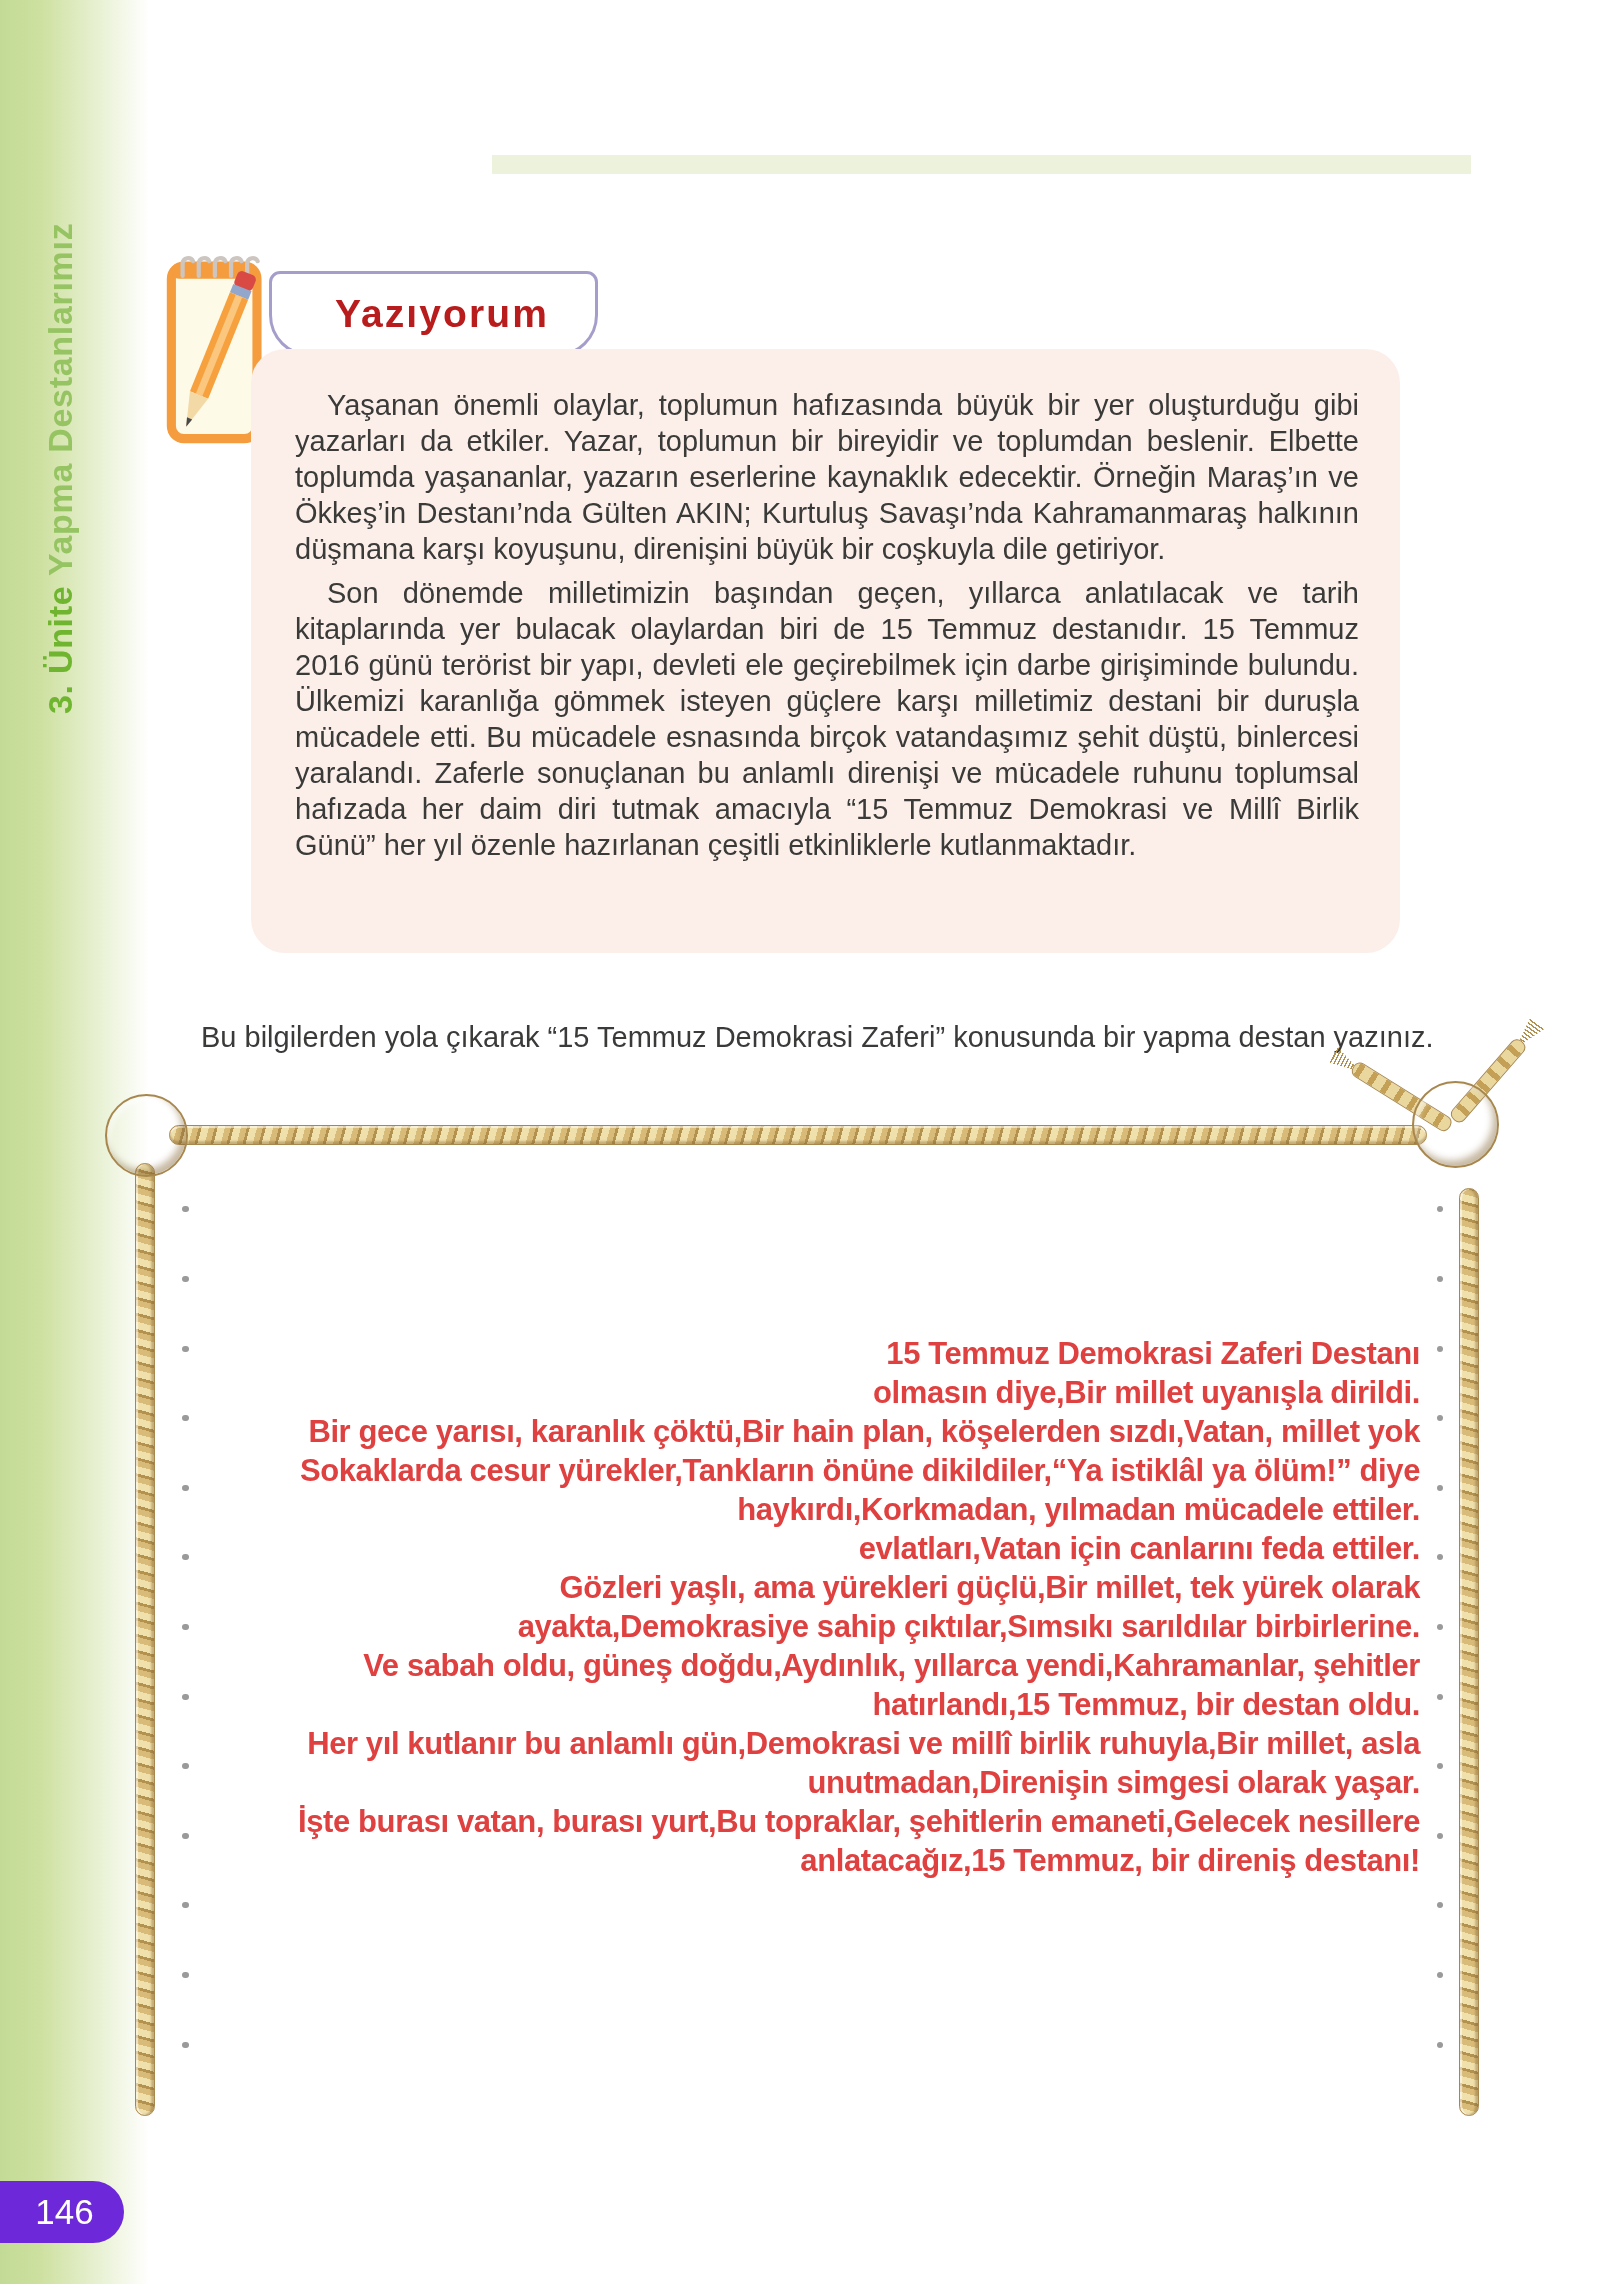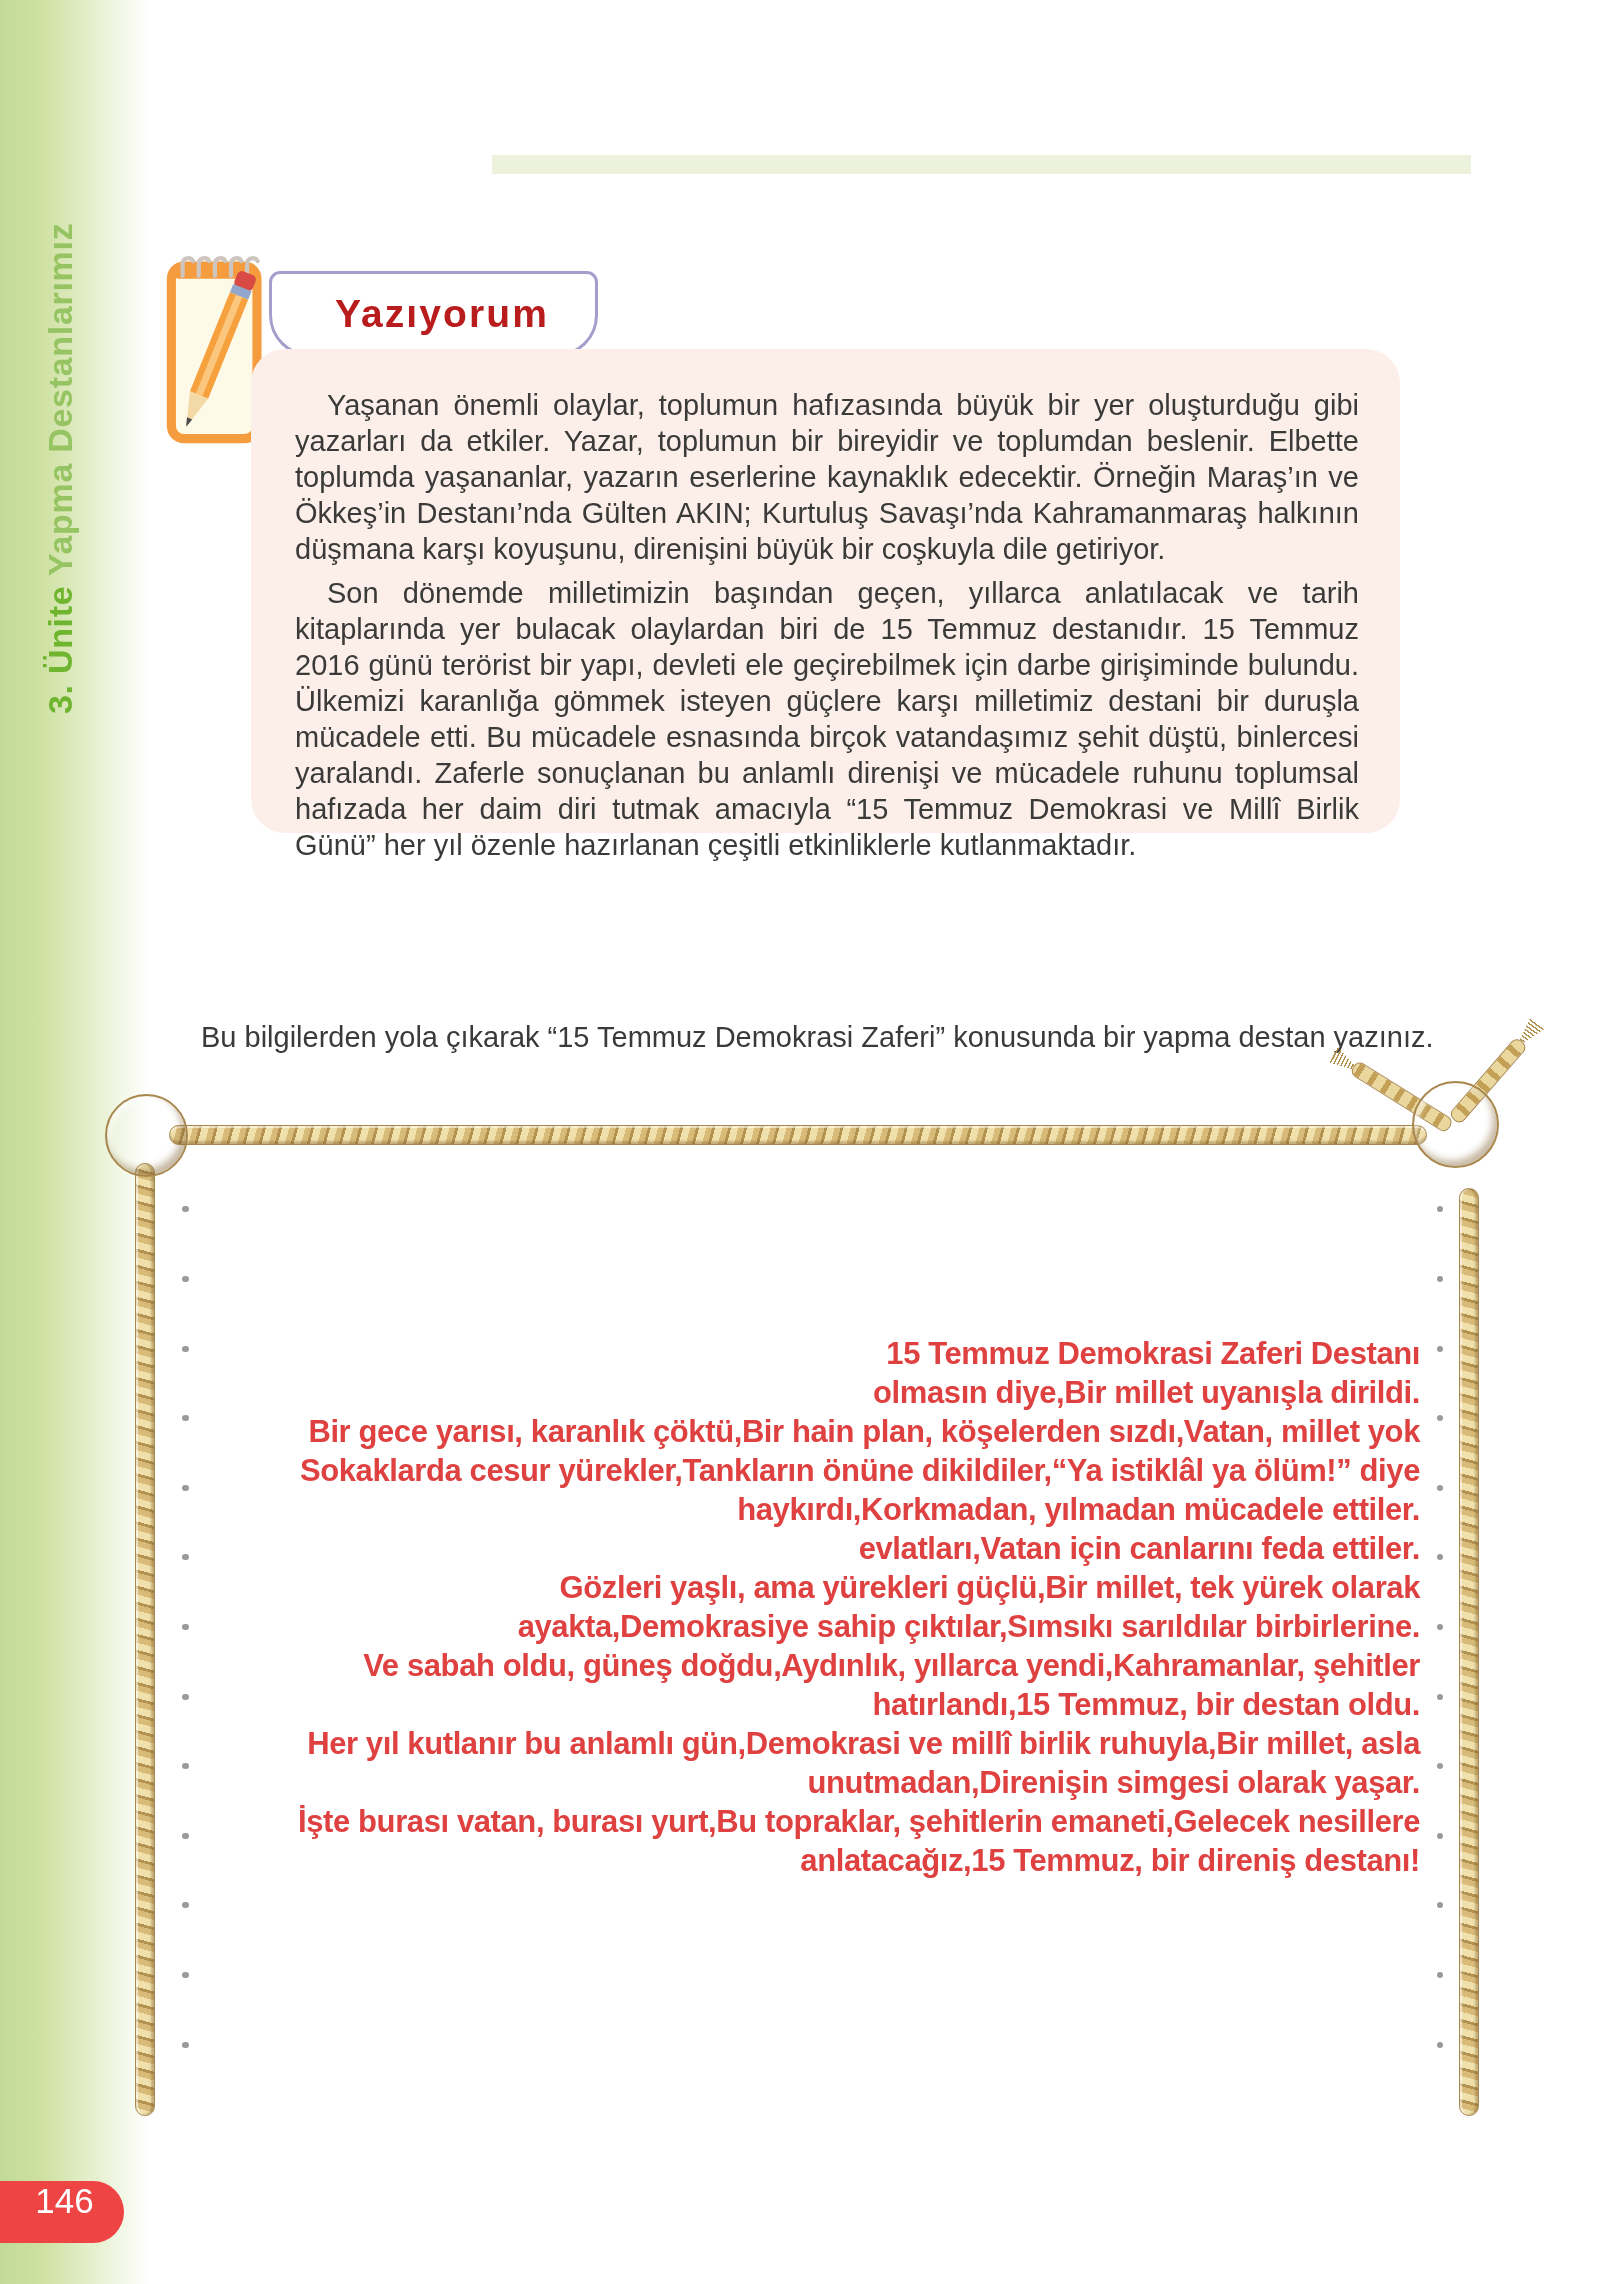--- a/index.html
+++ b/index.html
@@ -22,21 +22,21 @@
   .activity-banner .txt{padding-left:35px;font-size:38px;font-weight:bold;color:#55b747;
     letter-spacing:1.4px;transform:scaleY(1.08);}
   
   .write-label{position:absolute;left:269px;top:271px;width:329px;height:86px;background:#ffffff;
     border:3.5px solid #a59ecb;border-radius:11.2px 11.2px 42px 42px;box-sizing:border-box;
     display:flex;align-items:center;}
   .write-label .txt{padding-left:63px;font-size:39px;font-weight:bold;color:#b91c1c;letter-spacing:2.1px;}
   
   .notepad{position:absolute;left:164px;top:245px;width:120px;height:200px;}
   
-  .info-box{position:absolute;left:251px;top:349px;width:1149px;height:484px;
+  .info-box{position:absolute;left:251px;top:349px;width:1149px;height:604px;
     background:#fcefe9;border-radius:34px;box-sizing:border-box;padding:38px 41px 28px 44px;}
   .info-box p{margin:0;font-size:29px;line-height:36px;text-align:justify;
     text-indent:32px;color:#3a3a39;}
   .info-box p + p{margin-top:8px;}
   
   .instruction{position:absolute;left:167px;top:1018px;width:1311px;
     font-size:29px;line-height:38px;text-indent:34px;color:#3a3a39;}
   
   .rope{position:absolute;border:1.4px solid #a8874e;box-sizing:border-box;}
   .rope-h{height:19.7px;border-radius:9.8px;
@@ -54,22 +54,22 @@
   .fray::after{content:"";position:absolute;left:100%;top:-2.8px;width:25px;height:18.3px;
     background:repeating-linear-gradient(85deg,rgba(0,0,0,0) 0 2.1px,#b3914f 2.1px 3.5px);
     clip-path:polygon(0 38%,100% 0,100% 100%,0 62%);}
   
   .answer-area{position:absolute;left:162px;top:1160px;width:1294px;height:956px;}
   .dot{position:absolute;width:6.3px;height:6.3px;border-radius:50%;background:#9a9a9a;}
   .poem{position:absolute;left:35px;top:174px;width:1223px;text-align:right;
     color:#de4140;font-weight:bold;font-size:31px;line-height:39px;letter-spacing:-0.4px;}
   .poem div{white-space:nowrap;}
   
-  .page-badge{position:absolute;left:0;top:2181px;width:124px;height:62px;background:#ef4444;
-    border-radius:0 31px 31px 0;display:flex;align-items:flex-start;justify-content:center;
+  .page-badge{position:absolute;left:0;top:2181px;width:124px;height:62px;background:#6d28d9;
+    border-radius:0 31px 31px 0;display:flex;align-items:center;justify-content:center;
     padding-left:5px;box-sizing:border-box;color:#ffffff;font-size:35px;}
 </style>
 </head>
 <body>
 
 <div id="page">
 
   <div class="side-strip"></div>
 
   <div class="unit-label">

